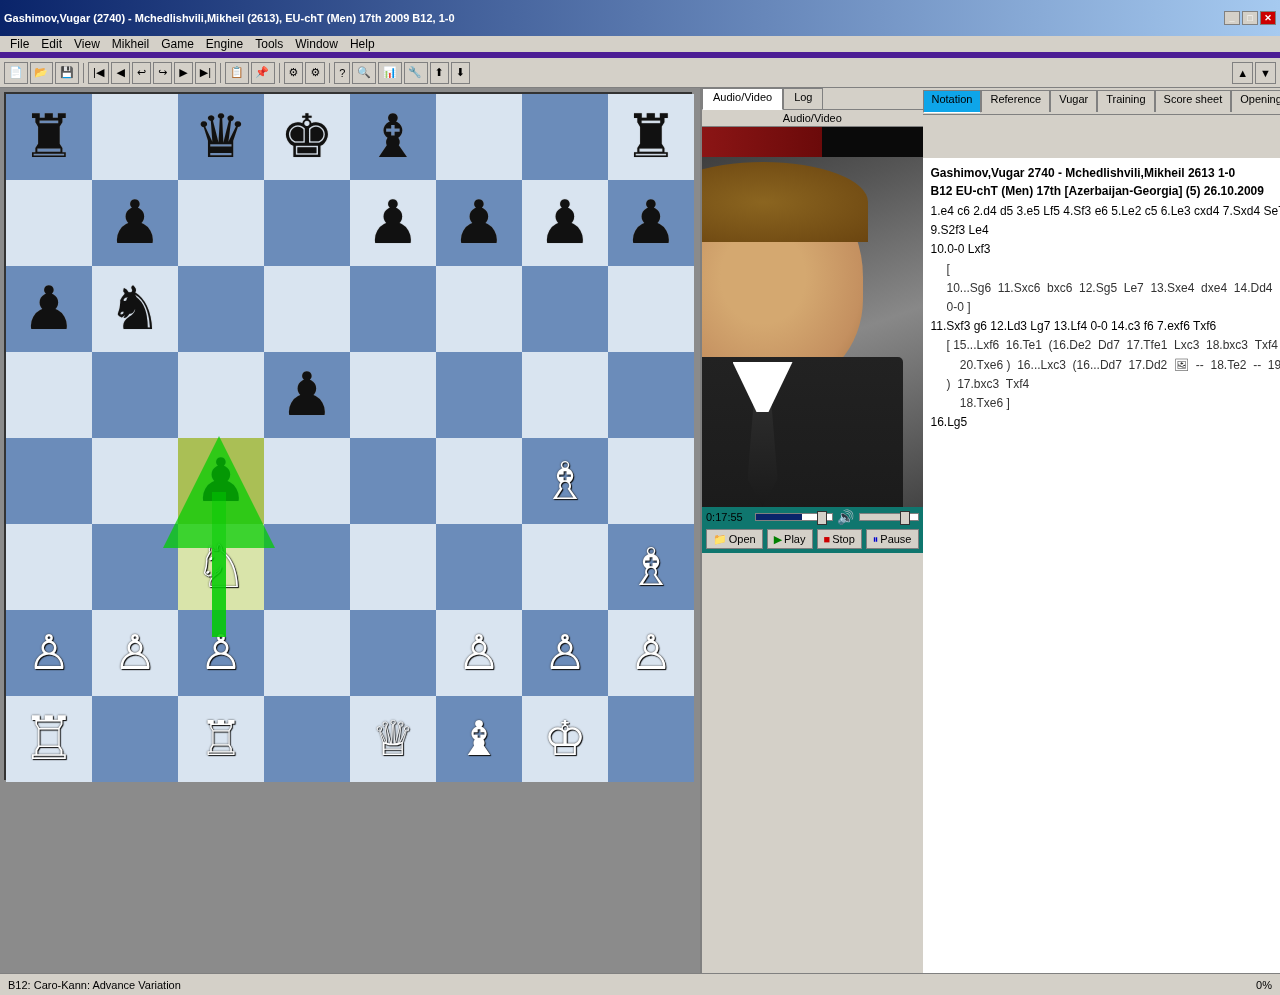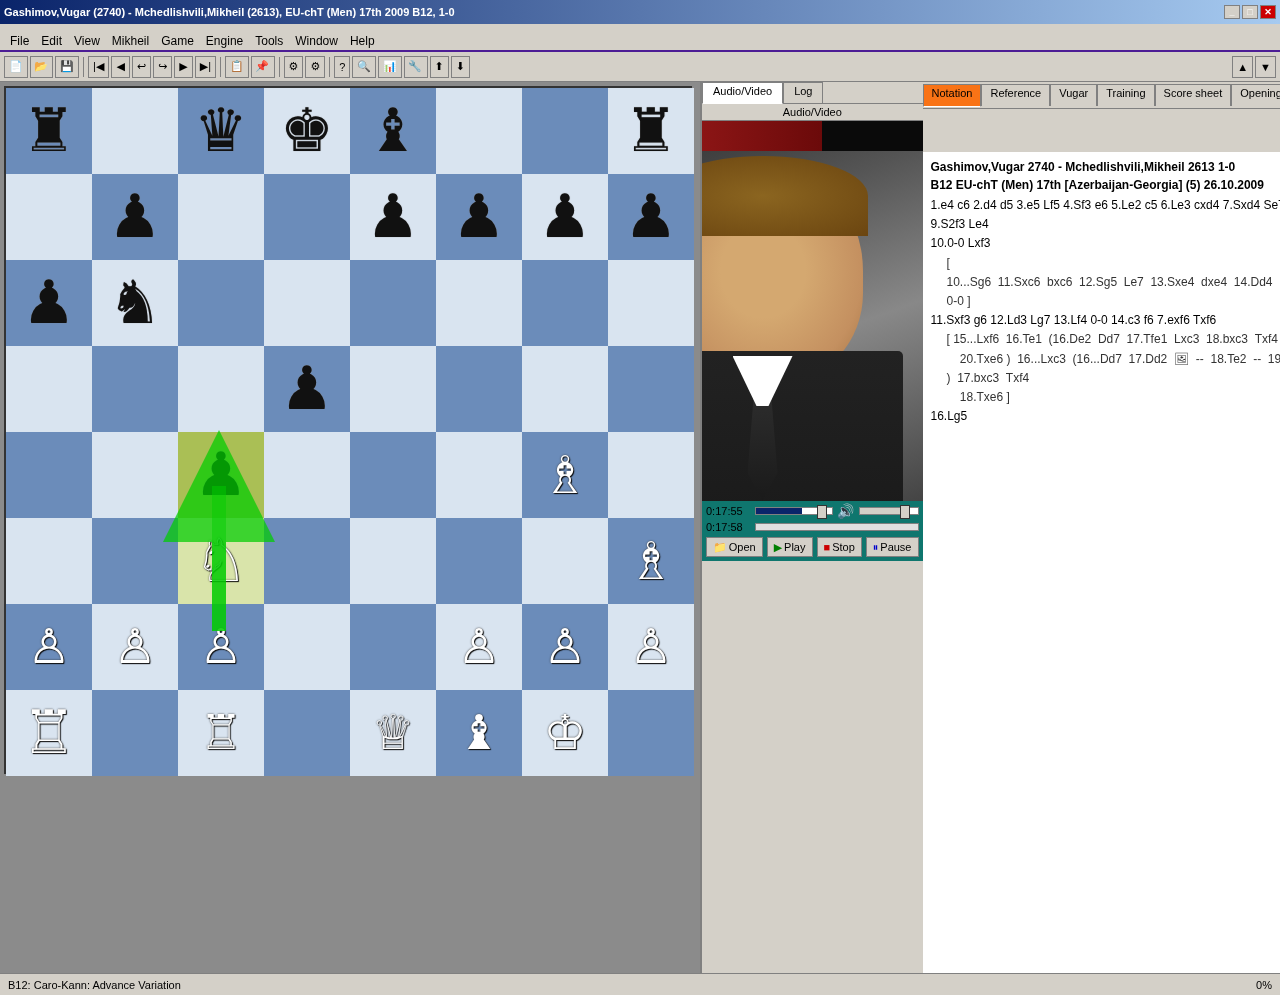--- a/index.html
+++ b/index.html
@@ -2,46 +2,46 @@
 <html><head>
   <meta charset="utf-8">
   <style>
     * { margin: 0; padding: 0; box-sizing: border-box; }
     body { background: #d4d0c8; font-family: 'Arial', sans-serif; font-size: 12px; width: 1280px; height: 995px; overflow: hidden; }
 
     
     #titlebar {
       background: linear-gradient(to right, #0a246a, #a6caf0);
       color: white;
-      height: 24px;
+      height: 36px;
       display: flex;
       align-items: center;
       justify-content: space-between;
       padding: 0 4px;
       font-size: 11px;
       font-weight: bold;
     }
     #titlebar-controls { display: flex; gap: 2px; }
     .title-btn {
       background: #d4d0c8;
       border: 1px solid #808080;
       width: 16px; height: 14px;
       font-size: 9px;
       display: flex; align-items: center; justify-content: center;
       cursor: pointer;
     }
 
     
     #menubar {
       background: #d4d0c8;
-      height: 28px;
-      display: flex;
-      align-items: flex-end;
+      height: 22px;
+      display: flex;
+      align-items: center;
       padding: 0 4px;
-      border-bottom: 2px solid #4c1d95;
+      border-bottom: 6px solid #4c1d95;
       font-size: 12px;
     }
     .menu-item {
       padding: 2px 6px;
       cursor: pointer;
     }
 
     
     #toolbar {
       background: #d4d0c8;
@@ -251,21 +251,21 @@
     }
     .notation-tab {
       padding: 2px 8px;
       border: 1px solid #808080;
       border-bottom: none;
       cursor: pointer;
       font-size: 11px;
       background: #d4d0c8;
     }
     .notation-tab.active {
-      background: #f97316;
+      background: #0ea5e9;
       border-bottom: 1px solid white;
       margin-bottom: -1px;
     }
 
     #notation-content {
       flex: 1;
       background: white;
       padding: 8px 8px;
       overflow-y: auto;
       font-size: 12px;
@@ -558,26 +558,20 @@
           </div>
           <div class="volume-area">
             <span class="volume-icon">🔊</span>
             <div class="volume-slider">
               <div class="volume-fill"></div>
               <div class="volume-thumb"></div>
             </div>
           </div>
         </div>
 
-        <div class="time-row">
-          <span class="time-label">0:17:58</span>
-          <div class="progress-bar" style="background:#e0e0e0;">
-            <div class="progress-fill" style="width:0%;"></div>
-          </div>
-        </div>
 
         <div class="media-buttons">
           <div class="media-btn">
             <span>📁</span>
             <span>Open</span>
           </div>
           <div class="media-btn">
             <span class="btn-green">▶</span>
             <span>Play</span>
           </div>

